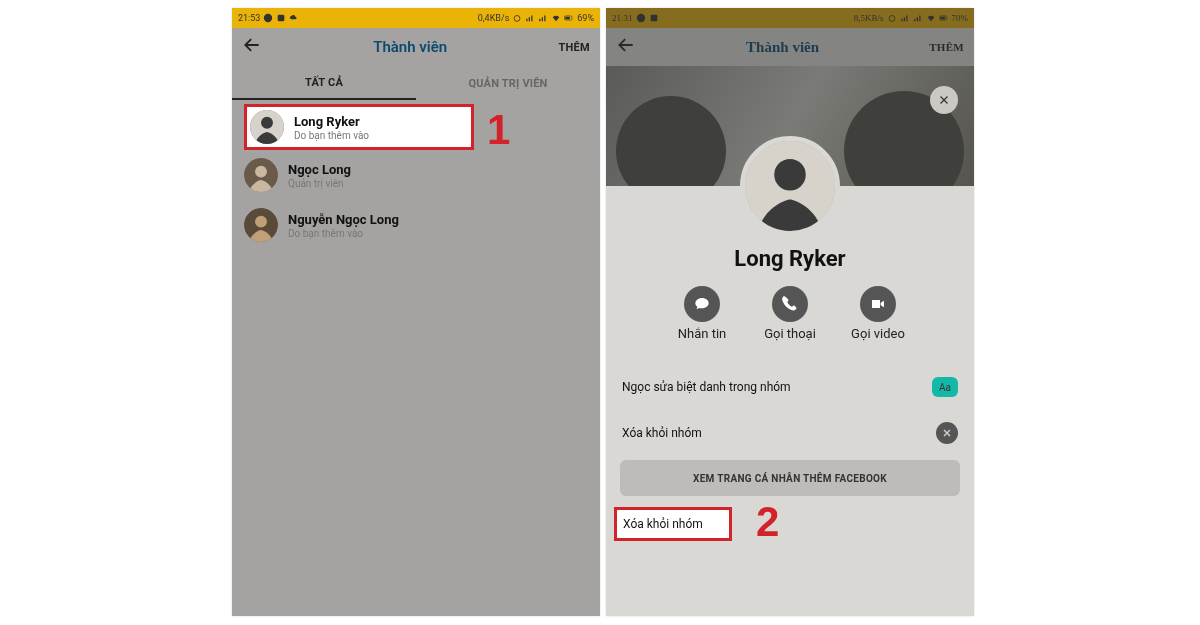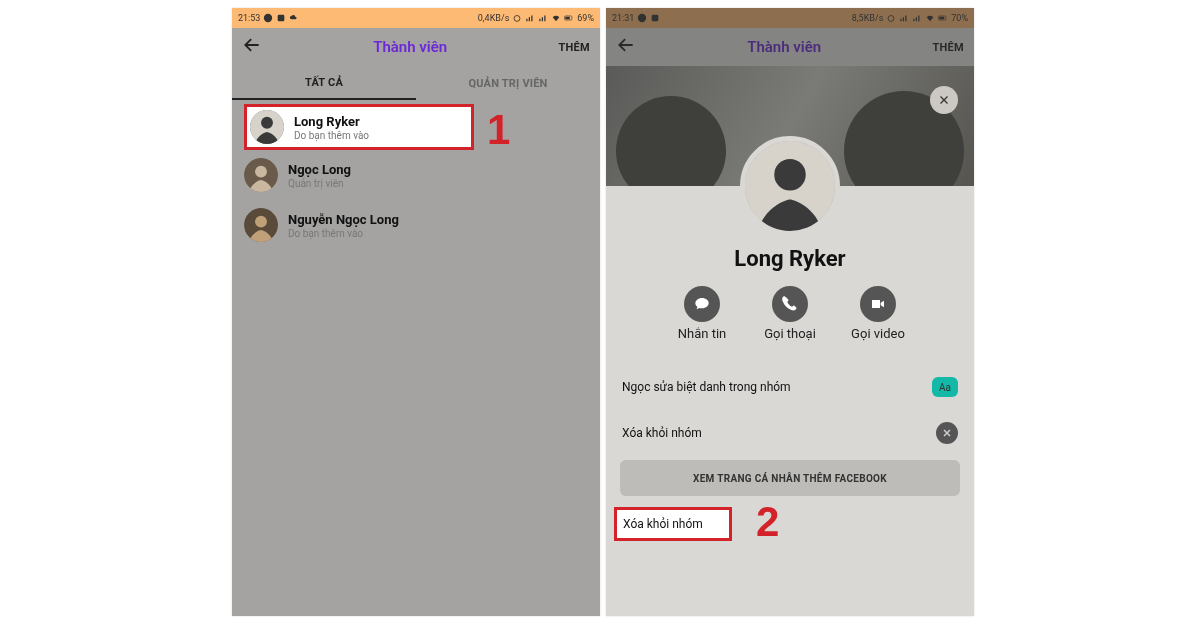--- a/index.html
+++ b/index.html
@@ -4,29 +4,29 @@
 <style>
   html,body{margin:0;padding:0;width:1200px;height:625px;background:#fff;font-family:-apple-system,BlinkMacSystemFont,"Segoe UI",Roboto,Helvetica,Arial,sans-serif;}
   .stage{position:relative;width:1200px;height:625px;}
   .phone{position:absolute;top:8px;width:368px;height:608px;background:#e9e8e6;overflow:hidden;box-shadow:0 0 2px rgba(0,0,0,0.15);}
   .phone.left{left:232px;}
   .phone.right{left:606px;}
   .dim-overlay{position:absolute;inset:0;background:rgba(80,80,80,0.45);pointer-events:none;}
   .right .dim-overlay{background:rgba(50,50,50,0.55);}
 
   
-  .statusbar{height:20px;background:#fdba74;display:flex;align-items:center;justify-content:space-between;padding:0 6px;font-size:9px;color:#333;position:relative;z-index:2;}
+  .statusbar{height:20px;background:#eab308;display:flex;align-items:center;justify-content:space-between;padding:0 6px;font-size:9px;color:#333;position:relative;z-index:2;}
   .statusbar .sb-left,.statusbar .sb-right{display:flex;align-items:center;gap:3px;}
   .sb-ico{display:inline-flex;align-items:center;justify-content:center;width:10px;height:10px;}
   .sb-ico svg{width:10px;height:10px;fill:#333;}
 
   
   .header{height:38px;display:flex;align-items:center;justify-content:space-between;padding:0 10px;background:transparent;position:relative;z-index:2;}
   .back-ico svg{width:20px;height:20px;stroke:#222;fill:none;stroke-width:2.2;}
-  .title{font-size:15px;font-weight:600;color:#6d28d9;}
+  .title{font-size:15px;font-weight:600;color:#0c4a6e;}
   .more{font-size:11px;font-weight:700;color:#222;letter-spacing:0.3px;}
 
   
   .tabs{display:flex;height:34px;position:relative;z-index:2;}
   .tab{flex:1;display:flex;align-items:center;justify-content:center;font-size:11px;font-weight:700;color:#666;letter-spacing:0.2px;}
   .tab.active{color:#222;border-bottom:2px solid #222;}
 
   
   .members{position:relative;z-index:2;}
   .member-row{display:flex;align-items:center;padding:8px 12px;gap:10px;}
@@ -34,21 +34,21 @@
   .avatar svg{width:34px;height:34px;}
   .member-info{display:flex;flex-direction:column;}
   .member-name{font-size:13px;font-weight:700;color:#111;}
   .member-sub{font-size:10px;color:#777;margin-top:1px;}
 
   
   .hl-box{position:absolute;border:3px solid #d3222a;box-sizing:border-box;z-index:10;background:rgba(255,255,255,0.0);}
   .big-num{position:absolute;color:#d3222a;font-weight:900;font-family:Arial,sans-serif;z-index:11;}
 
   
-  .right .header,.right .statusbar{z-index:0;}
+  .right .header,.right .statusbar{z-index:0;font-family:Liberation Serif, serif;}
   .right .cover{position:absolute;left:0;right:0;top:58px;height:120px;background:linear-gradient(120deg,#5a5a58,#7a7a76,#55544f);z-index:3;overflow:hidden;}
   
   .cover .blob{position:absolute;border-radius:50%;background:#3f3f3b;}
   .cover .b1{width:110px;height:110px;left:10px;top:30px;}
   .cover .b2{width:120px;height:120px;right:10px;top:25px;}
   .close-btn{position:absolute;top:78px;right:16px;width:28px;height:28px;border-radius:50%;background:#ccc9c5;display:flex;align-items:center;justify-content:center;z-index:5;}
   .close-btn svg{width:12px;height:12px;stroke:#333;stroke-width:2.5;fill:none;}
 
   .prof-avatar{position:absolute;width:100px;height:100px;border-radius:50%;background:#bfbfbb;border:5px solid #d9d8d4;left:50%;transform:translateX(-50%);top:128px;z-index:4;box-sizing:border-box;display:flex;align-items:center;justify-content:center;overflow:hidden;}
   .prof-avatar svg{width:90px;height:90px;}

